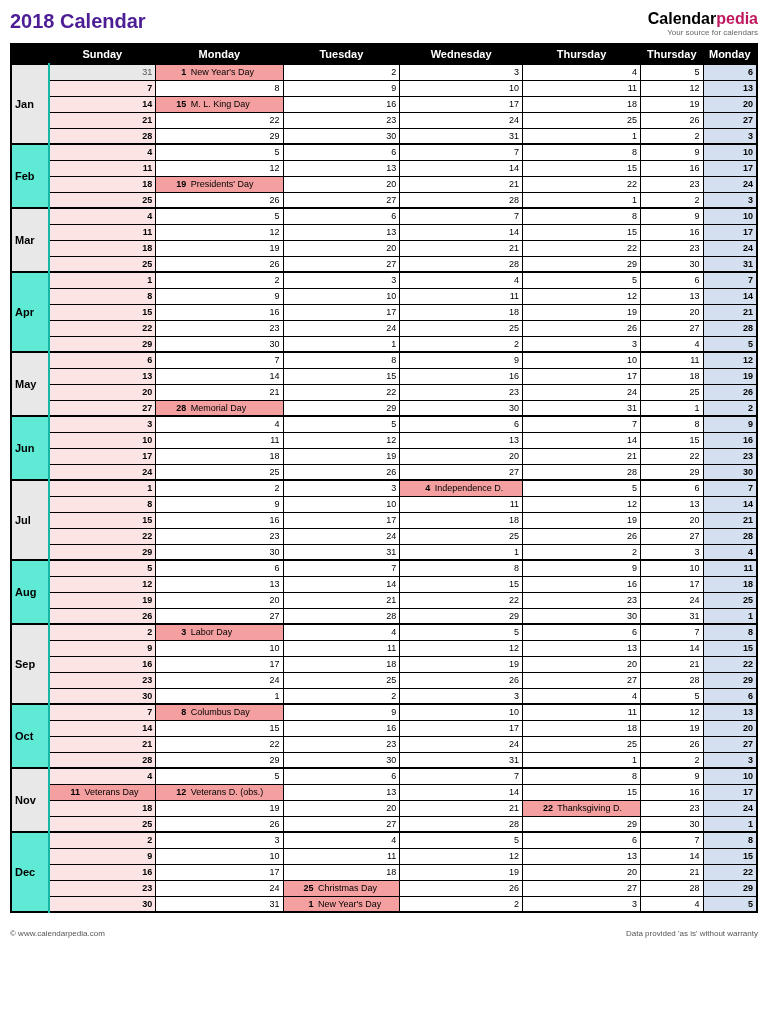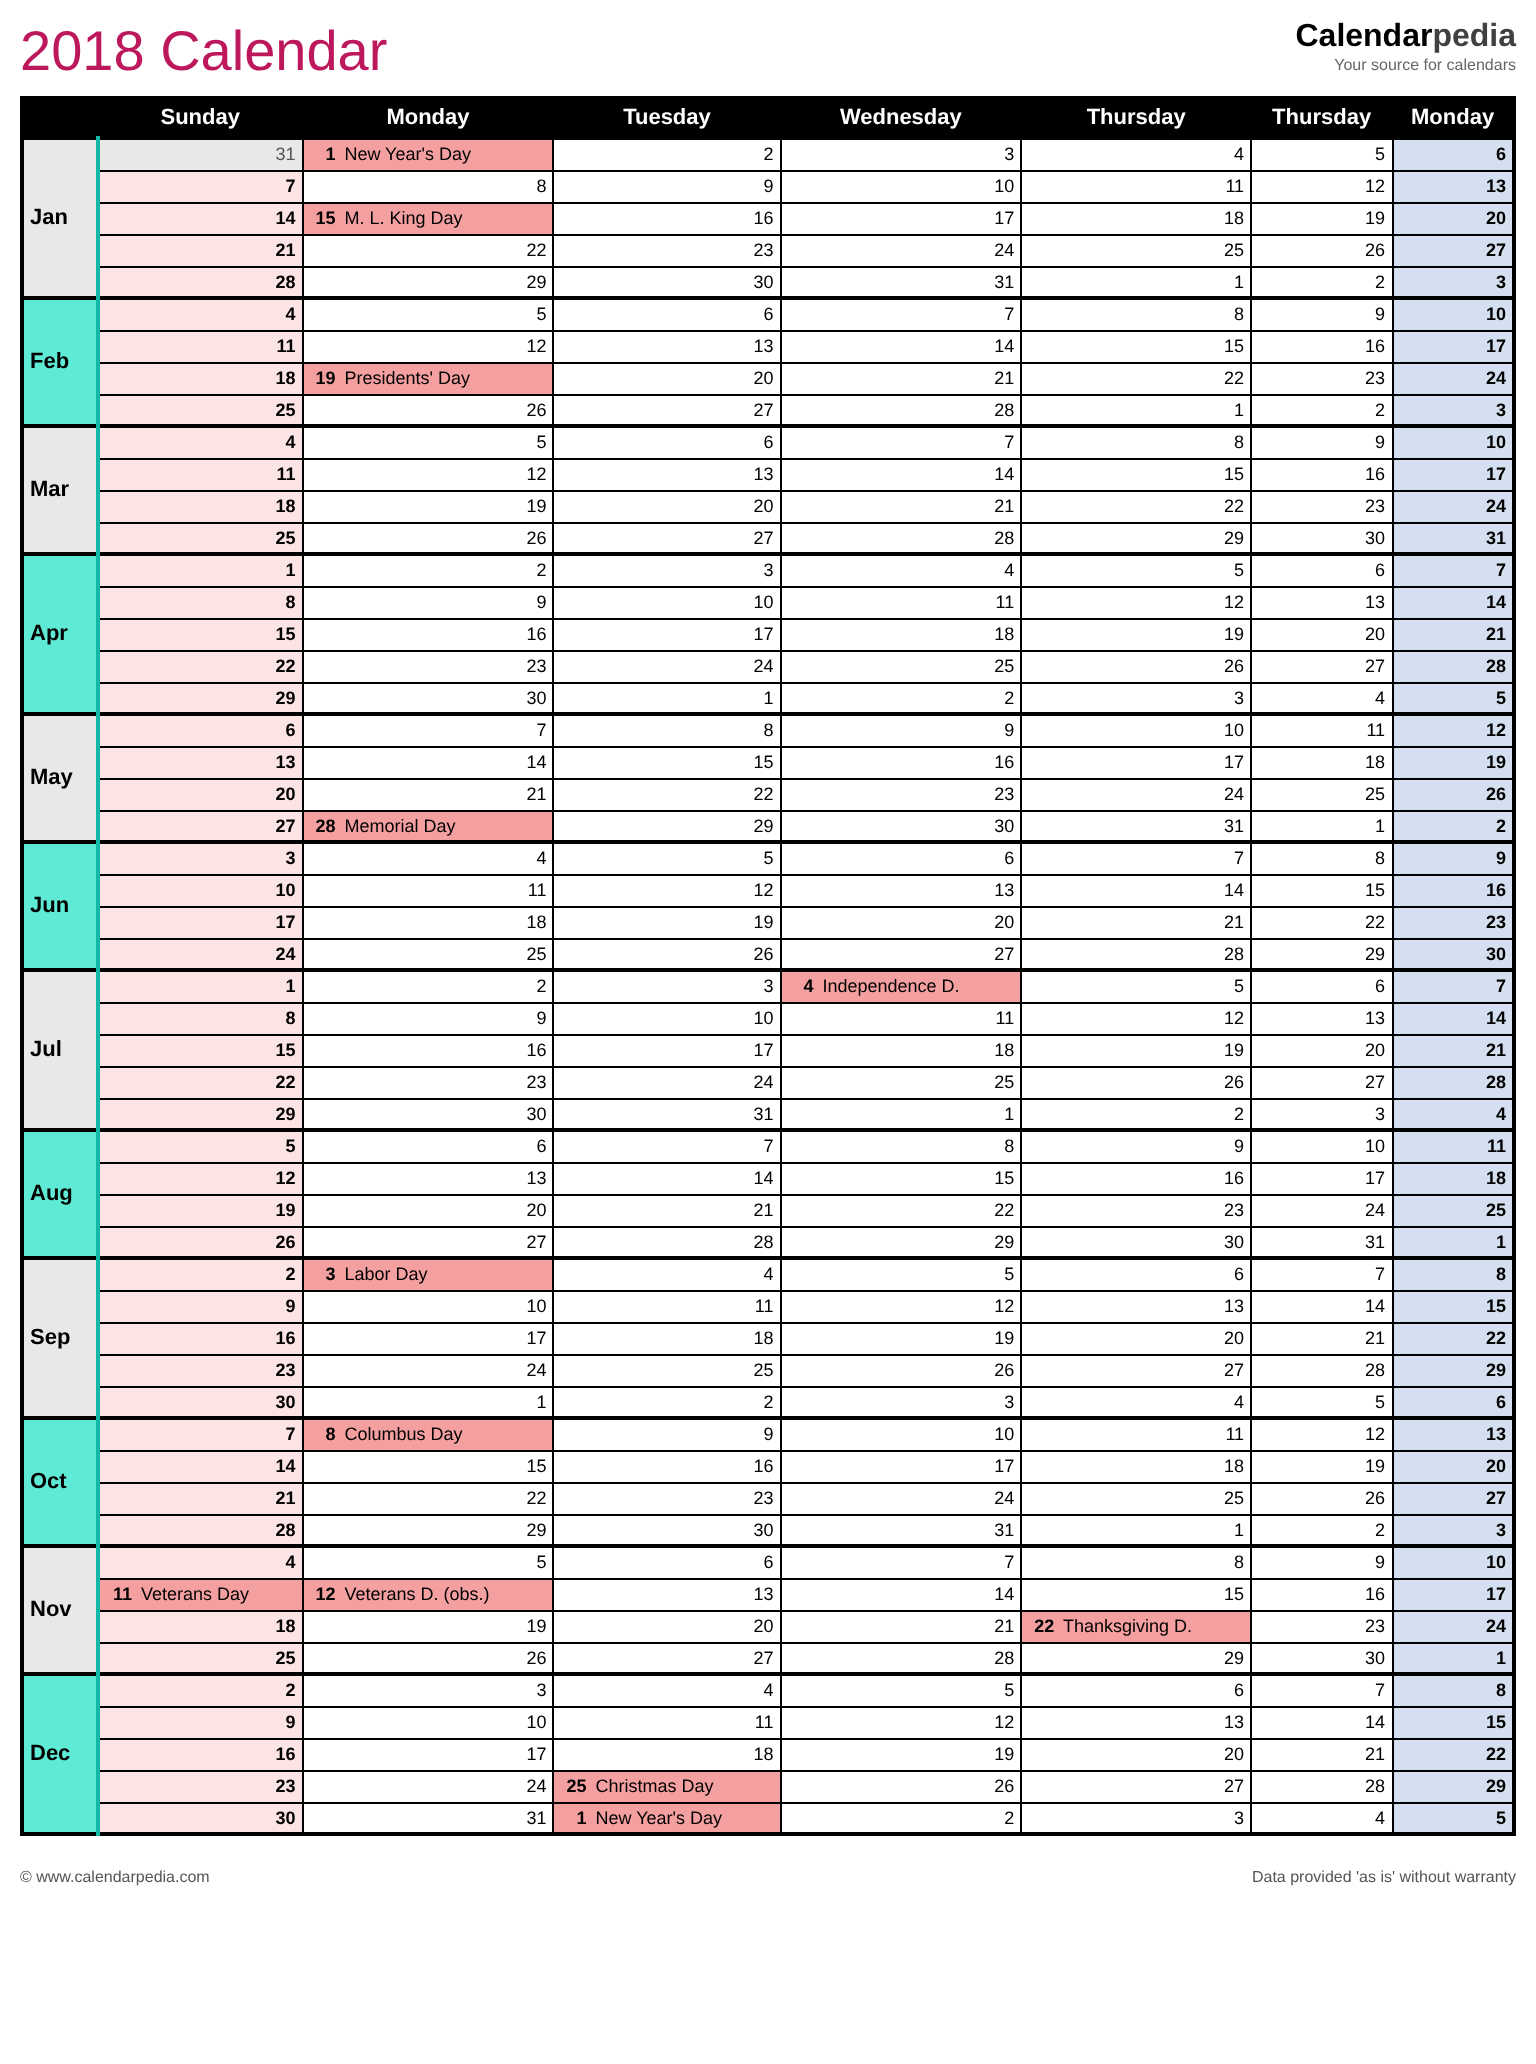--- a/index.html
+++ b/index.html
@@ -1,33 +1,33 @@
 <!DOCTYPE html>
 <html><head>
 <meta charset="utf-8">
 <style>
 *{box-sizing:border-box;margin:0;padding:0}
 body{font-family:Arial,Helvetica,sans-serif;background:#fff;padding:10px;width:768px}
 .header{display:flex;justify-content:space-between;align-items:flex-start;margin-bottom:6px}
-.title{font-size:28px;font-weight:normal;color:#be185d}
+.title{font-size:20px;font-weight:bold;color:#4c1d95}
 .logo{text-align:right}
 .logo .brand{font-size:16px;font-weight:bold}
-.logo .brand .red{color:#404040}
+.logo .brand .red{color:#be185d}
 .logo .tag{font-size:8px;color:#666}
 .cal{width:100%;border-collapse:collapse;border:2px solid #000}
 .cal th{background:#000;color:#fff;font-size:11px;font-weight:bold;padding:3px 2px;border:1px solid #000}
 .cal th.sun{background:#000}
 .cal th.mh{width:38px;background:#000}
 .cal td{border:1px solid #000;font-size:9px;padding:1px 3px;height:16px;vertical-align:middle;text-align:right;position:relative}
 .cal td.month{background:#e8e8e8;font-weight:bold;font-size:11px;text-align:left;vertical-align:middle;border-right:2px solid #14b8a6}
 .cal td.month.alt{background:#5eead4}
 .cal td.sun{background:#fce4e4}
 .cal td.sat{background:#d4e0f0;font-weight:bold}
 .cal td.gray{background:#e8e8e8;color:#555}
-.cal td.hol{background:#f5a0a0;text-align:left;padding-left:2px}
+.cal td.hol{background:#f5a0a0;text-align:left;padding-left:16px}
 .cal td.hol .n{font-weight:bold;display:inline-block;width:14px;text-align:right;margin-right:2px}
 .cal td .n{font-weight:normal}
 .cal td.sun .n,.cal td.sat .n{font-weight:bold}
 .thick-top td{border-top:2px solid #000}
 .footer{display:flex;justify-content:space-between;font-size:8px;color:#555;margin-top:16px}
 </style>
 </head>
 <body>
 
 <div class="header">

